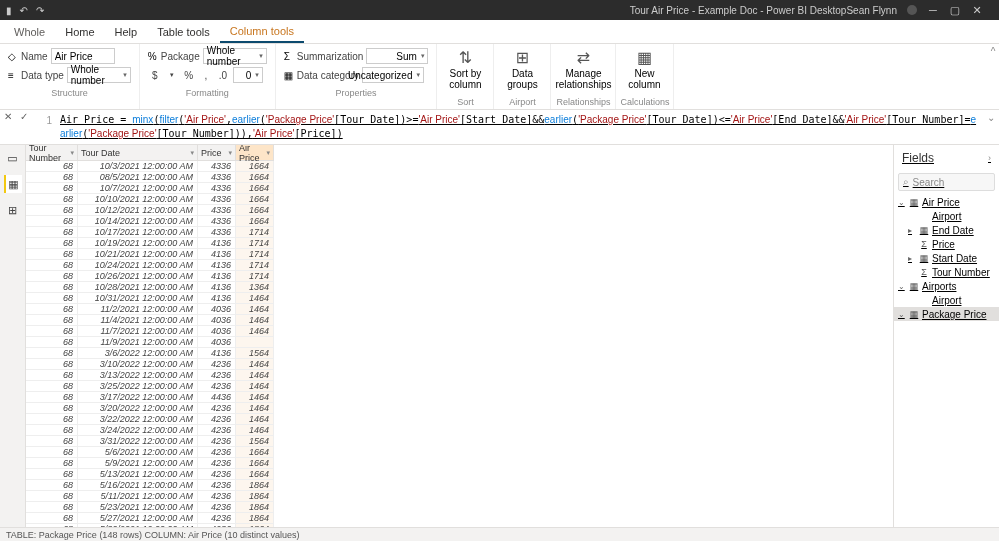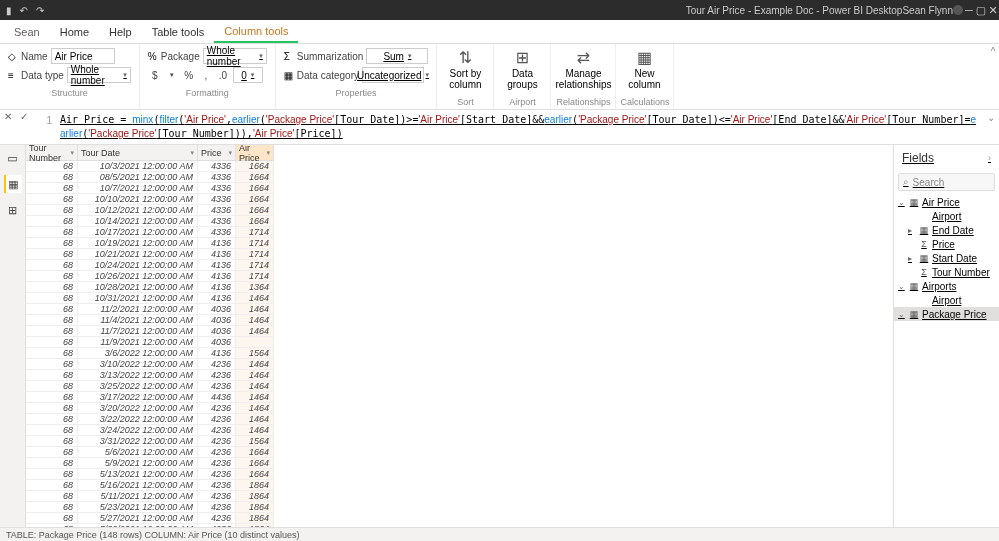--- a/index.html
+++ b/index.html
@@ -2,38 +2,38 @@
 <html><head>
 <meta charset="utf-8">
 <style>
 * { box-sizing: border-box; margin: 0; padding: 0; font-family: "Segoe UI", Arial, sans-serif; }
 body { width: 999px; height: 541px; background: #f3f2f1; font-size: 11px; display: flex; flex-direction: column; overflow: hidden; }
 
 
 .titlebar { height: 20px; background: #2c2c2c; color: #ccc; display: flex; align-items: center; font-size: 10px; }
 .titlebar .left { width: 70px; display: flex; align-items: center; padding-left: 6px; gap: 8px; }
 .titlebar .center { flex: 1; text-align: right; }
-.titlebar .right { display: flex; align-items: center; padding-right: 0; justify-content: space-between; }
+.titlebar .right { display: flex; align-items: center; gap: 10px; padding-right: 16px; justify-content: space-between; }
 .titlebar .right .avatar { width: 10px; height: 10px; border-radius: 50%; background: #555; }
 .win-btn { width: 12px; height: 12px; display: flex; align-items: center; justify-content: center; cursor: pointer; font-size: 11px; line-height: 1; }
 
 
 .menutabs { height: 24px; background: #fff; display: flex; align-items: stretch; border-bottom: 1px solid #e1dfdd; padding-left: 4px; font-size: 11px; }
 .menutabs .tab { padding: 0 10px; display: flex; align-items: center; cursor: pointer; color: #323130; }
 .menutabs .tab.file { background: transparent; color: #605e5c; }
-.menutabs .tab.active { color: #c8761f; border-bottom: 2px solid #22c55e; }
+.menutabs .tab.active { color: #c8761f; border-bottom: 2px solid #0c4a6e; }
 
 
 .ribbon { background: #fff; border-bottom: 1px solid #e1dfdd; display: flex; font-size: 10px; }
 .ribbon .group { padding: 4px 8px 2px 8px; border-right: 1px solid #eee; display: flex; flex-direction: column; gap: 3px; }
 .ribbon .group-rows { display: flex; flex-direction: column; gap: 3px; }
 .ribbon .group-row { display: flex; align-items: center; gap: 3px; }
 .ribbon .group-label { text-align: center; color: #888; font-size: 9px; padding-top: 2px; }
 .ribbon input[type="text"], .ribbon .select { height: 16px; border: 1px solid #ccc; font-size: 10px; padding: 0 3px; background: #fff; }
-.ribbon .select { display: flex; align-items: center; justify-content: center; gap: 4px; text-decoration: underline; }
+.ribbon .select { display: flex; align-items: center; justify-content: flex-end; gap: 4px; }
 .ribbon .select .caret { font-size: 7px; color: #666; }
 .ribbon .lbl { color: #444; font-size: 10px; }
 .ribbon .big-btn { display: flex; flex-direction: column; align-items: center; justify-content: flex-start; width: 48px; padding: 2px 2px; text-align: center; gap: 2px; cursor: pointer; }
 .ribbon .big-btn .icon { height: 18px; display: flex; align-items: center; justify-content: center; color: #555; font-size: 16px; }
 .ribbon .big-btn span { line-height: 1.1; }
 .ribbon .fmt-btn { width: 14px; height: 14px; display: inline-flex; align-items: center; justify-content: center; font-size: 10px; color: #444; }
 
 
 .formulabar { display: flex; align-items: flex-start; background: #fff; border-bottom: 1px solid #e1dfdd; font-size: 10px; }
 .formulabar .gutter { width: 28px; display: flex; flex-direction: column; align-items: center; gap: 4px; padding-top: 3px; }
@@ -93,21 +93,21 @@
   <div class="right">
     <span>Sean Flynn</span>
     <span class="avatar"></span>
     <span class="win-btn">─</span>
     <span class="win-btn">▢</span>
     <span class="win-btn">✕</span>
   </div>
 </div>
 
 <div class="menutabs">
-  <div class="tab file">Sean</div>
+  <div class="tab file">Whole</div>
   <div class="tab">Home</div>
   <div class="tab">Help</div>
   <div class="tab">Table tools</div>
   <div class="tab active">Column tools</div>
 </div>
 
 <div class="ribbon">
   <div class="group">
     <div class="group-rows">
       <div class="group-row">

